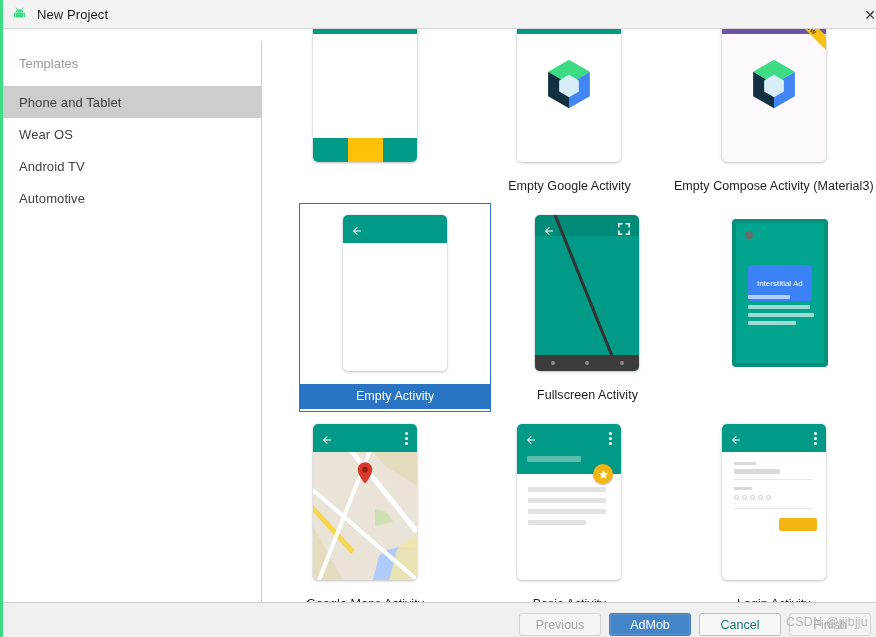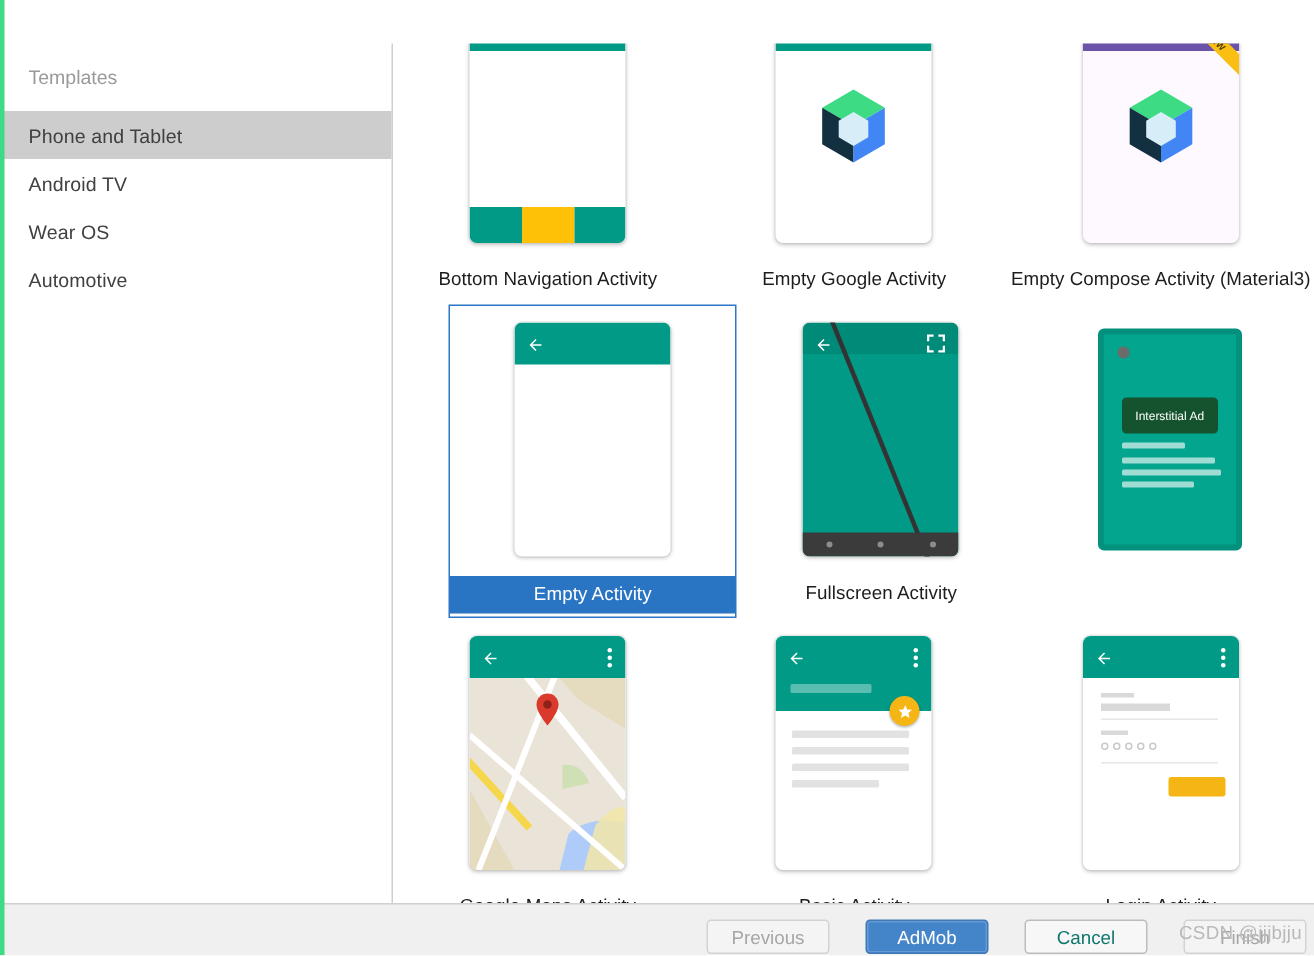--- a/index.html
+++ b/index.html
@@ -57,21 +57,21 @@
 
   
   .body-area {
     position: absolute; left: 0; top: 29px;
     width: 876px; height: 573px;
     background: #ffffff;
   }
 
   
   .sidebar {
-    position: absolute; left: 0; top: 0;
+    position: absolute; left: 0; top: 12px;
     width: 262px; height: 573px;
     background: #ffffff;
     border-right: 1px solid #cfcfcf;
   }
   .side-head {
     height: 45px;
     display: flex; align-items: center;
     padding-left: 19px;
     font-size: 13px;
     color: #9a9a9a;
@@ -242,22 +242,22 @@
     border: 4px solid #03917d;
     border-radius: 4px;
   }
   .admob-dot {
     position: absolute; left: 9px; top: 8px;
     width: 8px; height: 8px; border-radius: 50%;
     background: #6b6b6b;
   }
   .admob-btn {
     position: absolute; left: 12px; top: 42px;
-    width: 64px; height: 24px;
-    background: #14532d;
+    width: 64px; height: 36px;
+    background: #3b82f6;
     border-radius: 3px;
     color: #ffffff;
     font-size: 8px;
     display: flex; align-items: center; justify-content: center;
     white-space: nowrap;
   }
   .admob-line {
     position: absolute; height: 4px; border-radius: 1px;
     background: rgba(255,255,255,.62);
   }
@@ -315,21 +315,21 @@
   
   .footer {
     position: absolute; left: 0; top: 602px;
     width: 876px; height: 35px;
     background: #f0f0f0;
     border-top: 1px solid #d0d0d0;
     z-index: 20;
   }
   .btnrow {
     position: absolute; right: 5px; top: 10px;
-    display: flex; align-items: center; gap: 24px;
+    display: flex; align-items: center; gap: 8px;
   }
   .btn {
     height: 23px;
     min-width: 82px;
     padding: 0 14px;
     font-size: 12.5px;
     border-radius: 3px;
     border: 1px solid #bdbdbd;
     background: #f7f7f7;
     color: #0f766e;
@@ -355,33 +355,47 @@
     z-index: 25;
   }
 </style>
 </head>
 <body>
 
 <div id="app">
 
   <div class="accent-strip"></div>
 
+  <div class="titlebar">
+    <span class="title-icon">
+      <svg viewBox="0 0 24 24" width="17" height="17">
+        <path d="M4.2 9.6h1.6v6.3H4.2zM18.2 9.6h1.6v6.3h-1.6z" fill="#3ddc84"></path>
+        <rect x="6.4" y="9.6" width="11.2" height="6.6" rx="0.6" fill="#3ddc84"></rect>
+        <path d="M6.4 9.1c0-2.6 2.5-4.4 5.6-4.4s5.6 1.8 5.6 4.4z" fill="#3ddc84"></path>
+        <circle cx="9.4" cy="7.3" r="0.6" fill="#ffffff"></circle>
+        <circle cx="14.6" cy="7.3" r="0.6" fill="#ffffff"></circle>
+        <path d="M8.1 4.1l-.9-1.4M15.9 4.1l.9-1.4" stroke="#3ddc84" stroke-width="0.8" stroke-linecap="round"></path>
+      </svg>
+    </span>
+    <span class="title-text">New Project</span>
+    <span class="title-close">✕</span>
+  </div>
 
   <div class="body-area">
 
     <div class="sidebar">
       <div class="side-head">Templates</div>
       <div class="side-item sel">
         <span>Phone and Tablet</span>
       </div>
       <div class="side-item">
+        <span>Wear OS</span>
+      </div>
+      <div class="side-item">
         <span>Android TV</span>
-      </div>
-      <div class="side-item">
-        <span>Wear OS</span>
       </div>
       <div class="side-item">
         <span>Automotive</span>
       </div>
     </div>
 
     <div class="grid-panel">
       <div class="grid-inner">
 
         <div class="grid-row">
@@ -391,21 +405,20 @@
               <div class="phone">
                 <div class="appbar"></div>
 
                 <div class="bottomnav">
                   <span></span>
                     <span class="mid"></span>
                     <span></span>
                 </div>
               </div>
             </div>
-            <div class="tile-label">Bottom Navigation Activity</div>
           </div>
 
           <div class="tile">
             <div class="tile-art">
               <div class="phone">
                 <div class="appbar"></div>
 
                 <span class="compose-logo">
                   <svg viewBox="0 0 100 100" width="58" height="58">
                     <path d="M50 8 L86 29 L50 50 L14 29 Z" fill="#3ddc84"></path>

